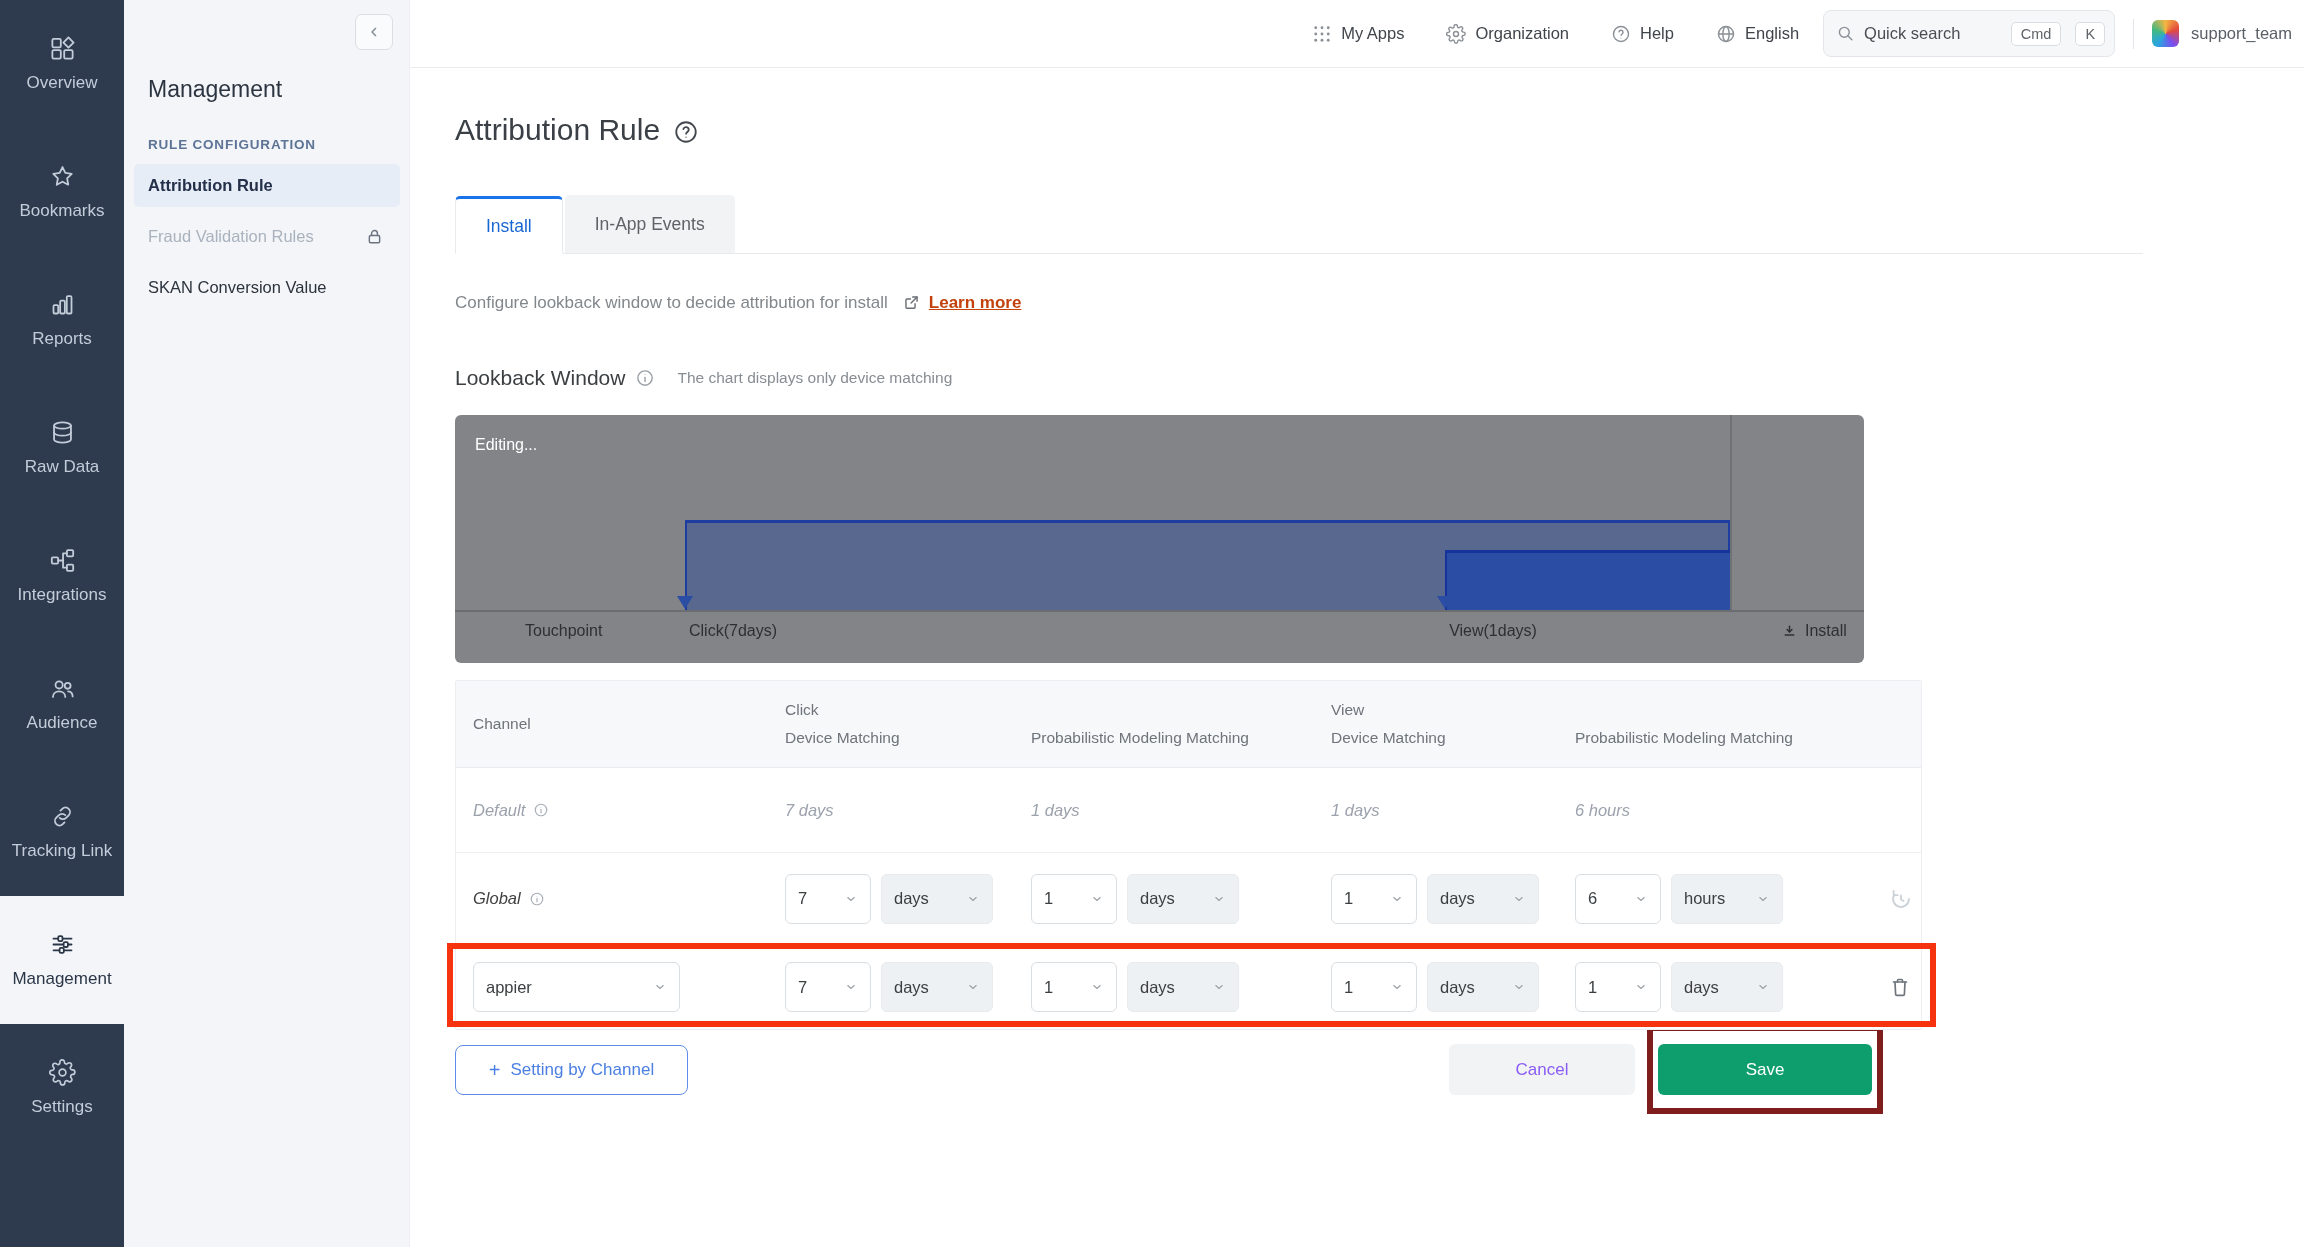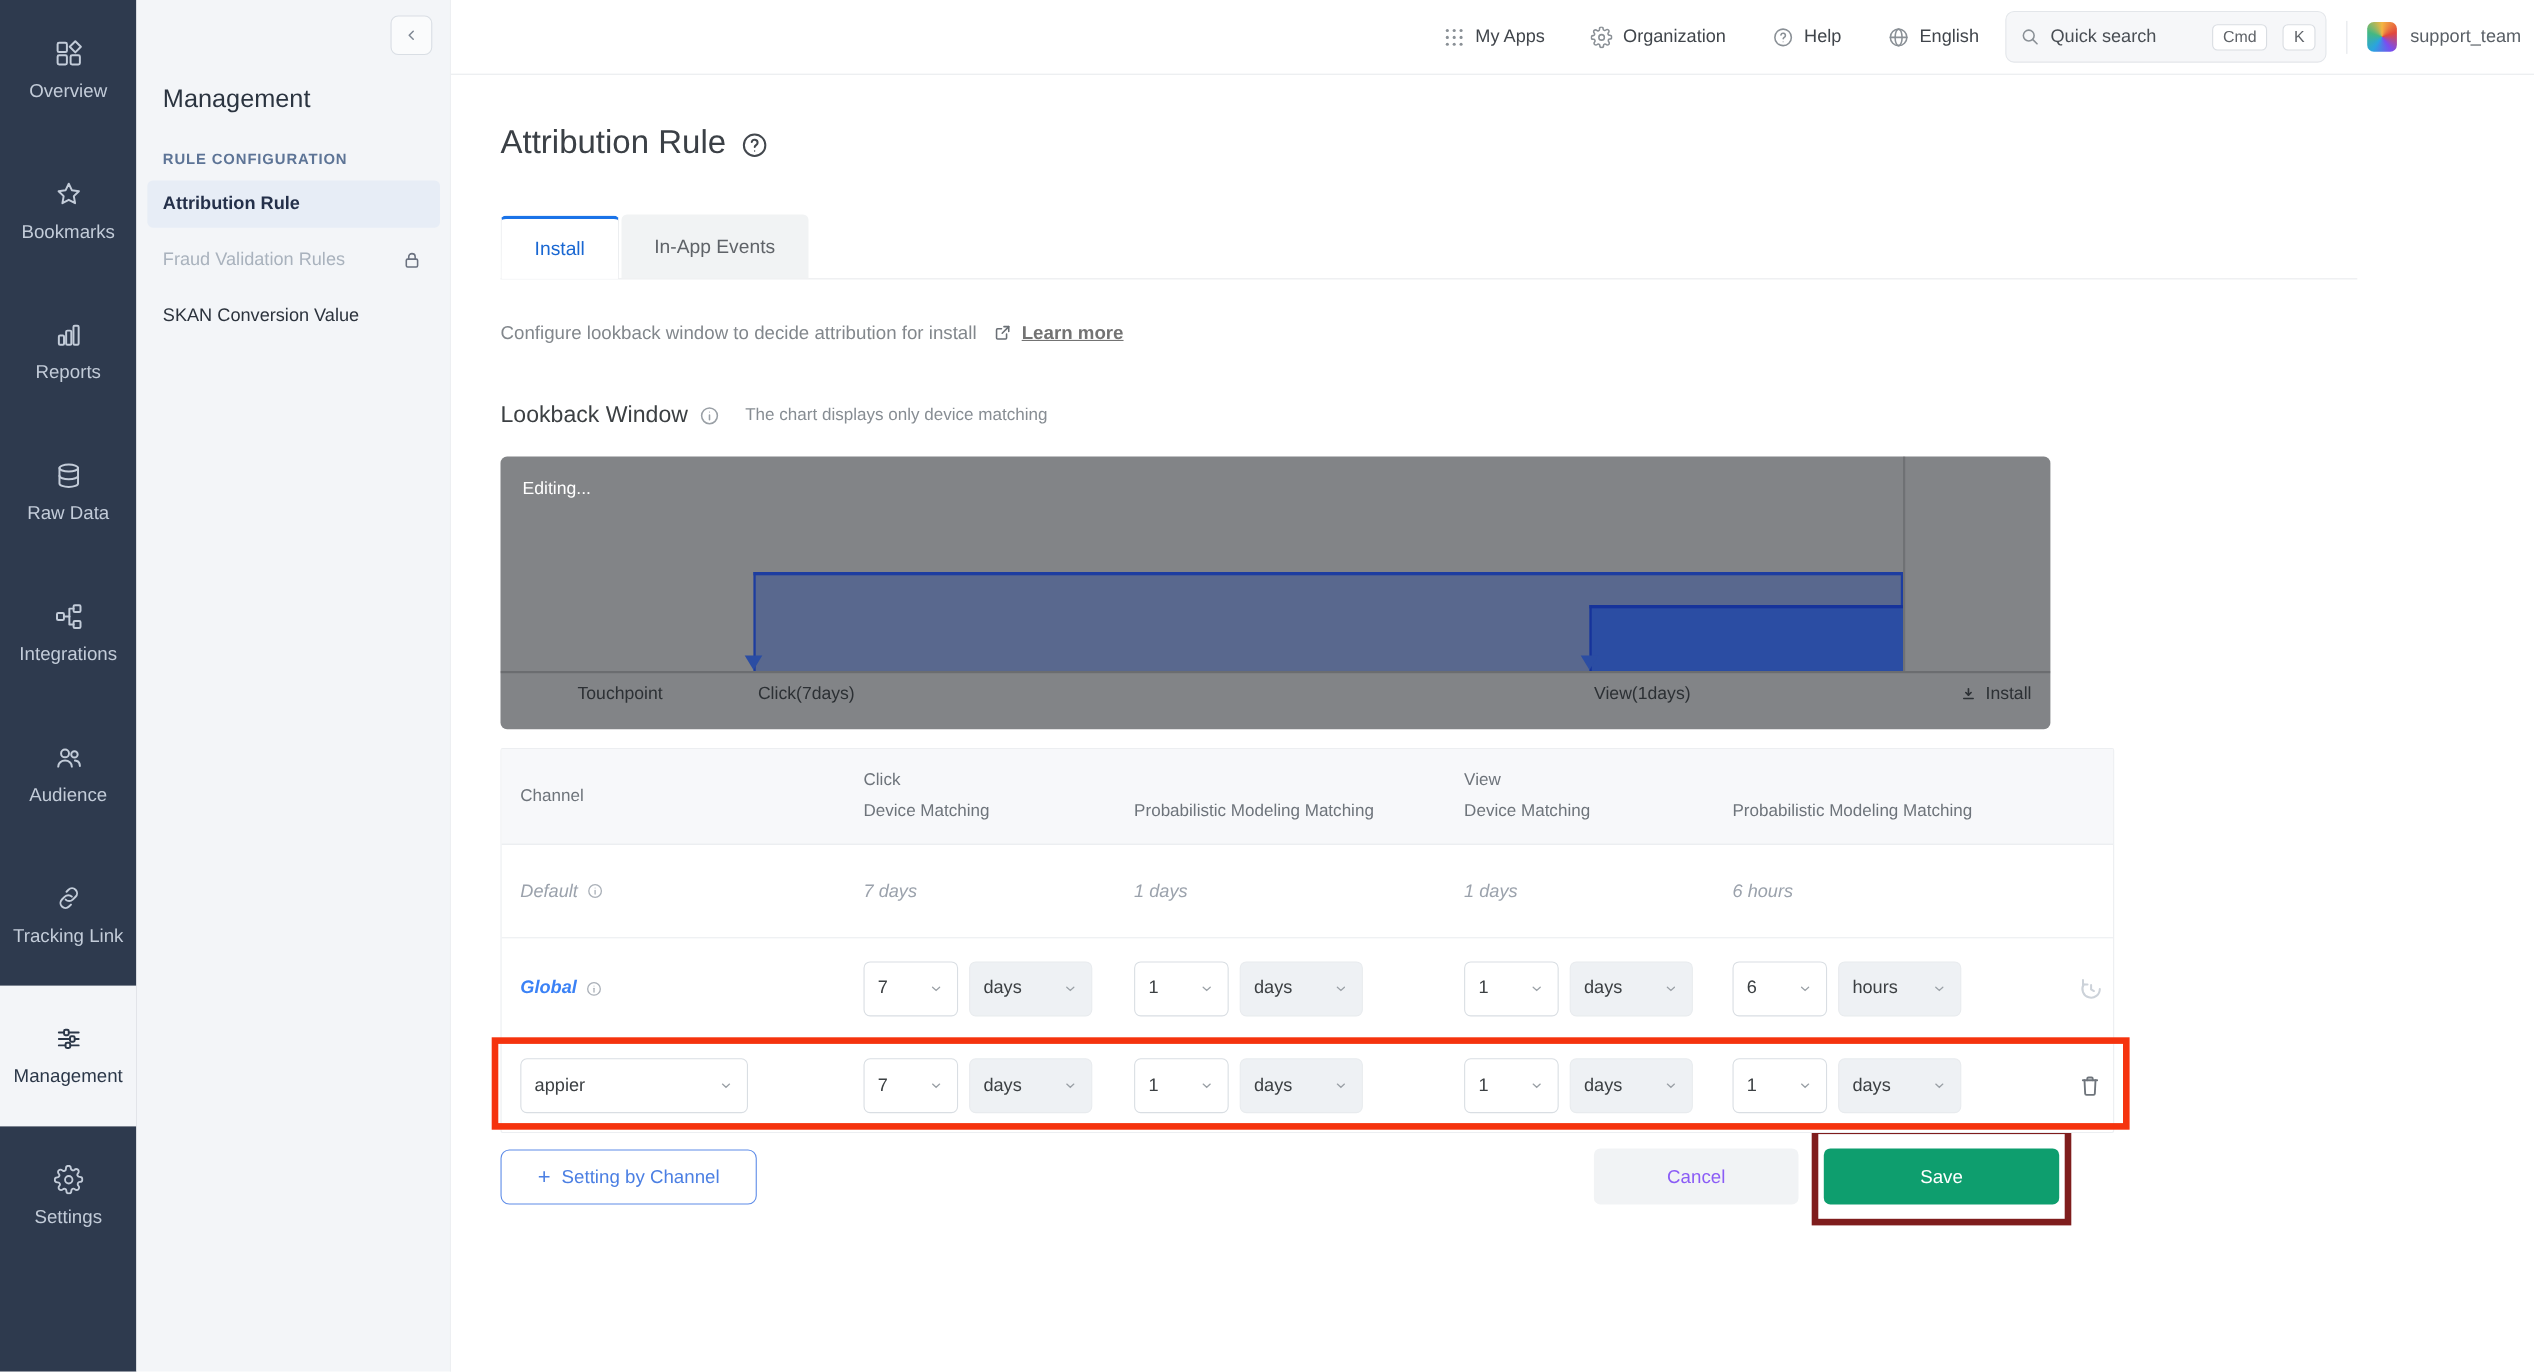--- a/index.html
+++ b/index.html
@@ -54,21 +54,21 @@
 
   
   .tabs { margin-top:48px; width:1688px; display:flex; align-items:flex-end; border-bottom:1px solid #e8eaed; }
   .tab { height:58px; display:flex; align-items:center; padding:0 30px; font-size:17.5px; cursor:pointer; border-radius:5px 5px 0 0; }
   .tab.active { background:#fff; color:#1967d2; border:1px solid #e8eaed; border-top:3px solid #1a73e8; border-bottom:1px solid #fff; margin-bottom:-1px; font-weight:500; }
   .tab.inactive { background:#f1f3f4; color:#5f6368; margin-left:2px; }
 
   
   .desc-row { margin-top:38px; display:flex; align-items:center; gap:8px; font-size:17px; color:#82878c; height:21px; }
   .ext-icon { width:19px; height:19px; color:#6a6f75; margin-left:6px; }
-  .learn-more { color:#737373; font-weight:600; text-decoration:underline; cursor:pointer; }
+  .learn-more { color:#c2410c; font-weight:600; text-decoration:underline; cursor:pointer; }
 
   
   .lb-row { margin-top:52px; display:flex; align-items:center; gap:10px; height:26px; }
   .lb-title { font-size:21px; font-weight:500; color:#3c4043; }
   .info-icon { width:20px; height:20px; color:#9aa0a6; }
   .lb-note { font-size:15.5px; color:#878d93; margin-left:12px; }
 
   
   .chart { margin-top:24px; position:relative; width:1409px; height:248px; background:#828487; border-radius:6px; overflow:hidden; }
   .chart-status { position:absolute; left:20px; top:21px; color:#ffffff; font-size:16px; }
@@ -92,21 +92,21 @@
   .trow { display:grid; grid-template-columns:312px 246px 300px 244px 306px 1fr; padding-left:17px; align-items:center; }
   .thead { height:87px; background:#f7f8fa; border-bottom:1px solid #e9ebee; align-items:stretch; color:#6e747b; font-size:15.5px; }
   .hcell { display:flex; flex-direction:column; justify-content:center; gap:9px; }
   .hgroup { height:19px; }
   .hsub { height:19px; }
   .row-default { height:85px; border-bottom:1px solid #eceef1; }
   .row-global { height:92px; border-bottom:1px solid #eceef1; }
   .row-channel { height:84px; }
   .cell-it { font-style:italic; font-size:16.5px; display:flex; align-items:center; gap:8px; }
   .muted { color:#9ba2ac; }
-  .dark-it { color:#3b82f6; font-weight:700; }
+  .dark-it { color:#404040; font-weight:400; }
   .mini-info { width:16px; height:16px; color:#aab0b8; font-style:normal; }
   .pair { display:flex; align-items:center; gap:10px; }
   .sel { height:50px; border-radius:6px; display:flex; align-items:center; justify-content:space-between; padding:0 12px; font-size:16.5px; color:#3c4043; background:#fff; cursor:pointer; }
   .sel .chev { width:14px; height:14px; color:#9aa0a6; flex-shrink:0; }
   .sel.num { width:86px; border:1px solid #d9dee3; }
   .sel.unit { width:112px; background:#eef1f4; border:1px solid #e8ebee; }
   .sel.channel { width:207px; border:1px solid #d9dee3; }
   .icon-btn { width:26px; height:26px; background:none; border:none; padding:0; cursor:pointer; justify-self:center; }
   .history-icon { width:26px; height:26px; color:#ccd2d9; }
   .trash-icon { width:24px; height:24px; color:#6f757c; }

